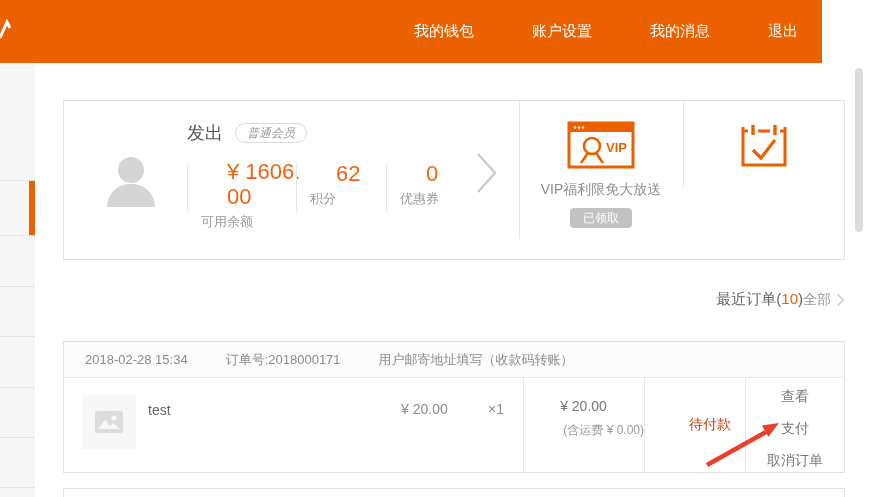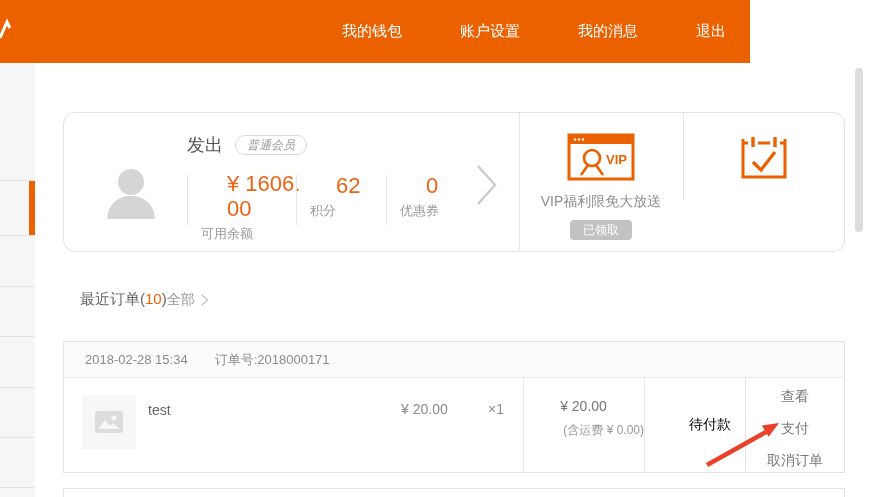--- a/index.html
+++ b/index.html
@@ -5,33 +5,33 @@
   * { margin:0; padding:0; box-sizing:border-box; }
   html,body { width:871px; height:497px; }
   body {
     position:relative; overflow:hidden; background:#fff;
     font-family:"Liberation Sans","DejaVu Sans",sans-serif;
     color:#666;
   }
   .abs { position:absolute; }
 
   
-  .topbar { left:0; top:0; width:750px; height:63px; background:#EB6100; }
+  .topbar { left:0; top:0; width:822px; height:63px; background:#EB6100; }
   .topnav { position:absolute; right:24px; top:0; height:63px; display:flex; align-items:center; gap:58px; }
   .topnav a { color:#fff; font-size:15px; text-decoration:none; cursor:pointer; white-space:nowrap; }
   .logo-mark { position:absolute; left:0; top:18px; }
 
   
   .sidebar { left:0; top:63px; width:35px; height:434px; background:#F6F6F6; }
   .side-item { width:35px; border-bottom:1px solid #E4E4E4; }
   .side-item.active { box-shadow: inset -6px 0 0 #EB6100; }
 
   
   .card { background:#fff; border:1px solid #E2E2E2; }
-  .user-card { left:63px; top:112px; width:782px; height:140px;border-radius:12px; }
+  .user-card { left:63px; top:100px; width:782px; height:160px; }
 
   .avatar { left:39px; top:50px; width:56px; height:56px; }
   .name-row { left:123px; top:20px; display:flex; align-items:center; }
   .username { font-size:18px; color:#555; }
   .member-badge { margin-left:12px; font-size:12px; color:#999; border:1px solid #D9D9D9; border-radius:10px; padding:3px 11px; line-height:1;font-style:italic; }
 
   .vline { width:1px; background:#E6E6E6; }
   .stat-value { font-size:22px; color:#EE6312; line-height:25px;margin-left:26px; }
   .stat-label { font-size:13px; color:#999; margin-top:4px; }
   .balance-block { left:137px; top:58px; width:104px; }
@@ -39,36 +39,36 @@
   .points-block { left:246px; top:60px; }
   .coupons-block { left:336px; top:60px; }
   .big-chevron { left:411px; top:50px; }
 
   .vip-block { left:455px; top:0; width:164px; height:138px; text-align:center; }
   .vip-title { font-size:14px; color:#8F8F8F; margin-top:8px; white-space:nowrap; }
   .claimed-badge { display:inline-block; margin-top:9px; background:#C2C2C2; color:#fff; font-size:12px; border-radius:4px; padding:4px 13px; line-height:1; }
   .checkin-block { left:619px; top:0; width:162px; height:138px; display:flex; justify-content:center; }
 
   
-  .orders-head { left:80px; top:290px; width:782px; display:flex; justify-content:flex-start; align-items:center; }
+  .orders-head { left:63px; top:290px; width:782px; display:flex; justify-content:flex-end; align-items:center; }
   .orders-title { font-size:15px; color:#666; }
   .orders-title .count { color:#EB6100; }
   .all-link { font-size:14px; color:#999; display:flex; align-items:center; gap:5px; cursor:pointer; }
 
   .order-card { left:63px; top:341px; width:782px; height:132px; }
-  .order-head { height:36px; background:#FBFBFB; border-bottom:1px solid #EAEAEA; display:flex; align-items:center; gap:27px; padding-left:21px; font-size:13px; color:#8C8C8C; }
+  .order-head { height:36px; background:#FBFBFB; border-bottom:1px solid #EAEAEA; display:flex; align-items:center; gap:38px; padding-left:21px; font-size:13px; color:#8C8C8C; }
   .order-body { position:relative; height:94px; font-size:14px; color:#8C8C8C; }
   .thumb { left:18px; top:17px; width:54px; height:54px; background:#F7F7F7; display:flex; align-items:center; justify-content:center; }
   .prod-name { left:84px; top:24px; color:#666; }
   .prod-price { left:337px; top:23px; }
   .prod-qty { left:424px; top:23px; }
   .cdiv { top:0; height:94px; width:1px; background:#E8E8E8; }
   .total-amount { left:459px; top:20px; width:121px; text-align:center; color:#777; }
   .total-ship { left:459px; top:44px; width:121px; text-align:right; font-size:12px; color:#999; }
-  .order-status { left:580px; top:38px; width:101px; text-align:center; color:#000000;padding-left:31px; }
+  .order-status { left:580px; top:38px; width:101px; text-align:center; color:#c2410c;padding-left:31px; }
   .action { left:681px; width:100px; text-align:center; color:#777; cursor:pointer; }
 
   .next-card { left:63px; top:488px; width:782px; height:20px; }
   .scroll-thumb { left:855px; top:68px; width:8px; height:164px; background:#DCDCDC; border-radius:4px; }
   .annotation-arrow { left:692px; top:408px; pointer-events:none; }
 </style>
 </head>
 <body>
 
 <div class="abs topbar">
@@ -166,20 +166,21 @@
     <svg width="9" height="14" viewBox="0 0 9 14">
       <polyline points="1.5,1.5 7.5,7 1.5,12.5" fill="none" stroke="#CCCCCC" stroke-width="1.6"></polyline>
     </svg>
   </div>
 </div>
 
 <div class="abs card order-card">
   <div class="order-head">
     <span>2018-02-28 15:34</span>
     <span>订单号:2018000171</span>
+    <span>用户邮寄地址填写（收款码转账）</span>
   </div>
   <div class="order-body">
 
     <div class="abs thumb">
       <svg width="30" height="24" viewBox="0 0 30 24">
         <rect x="1" y="1" width="28" height="22" rx="3" fill="#DCDCDC"></rect>
         <circle cx="20" cy="8" r="2.6" fill="#F7F7F7"></circle>
         <path d="M4 19 L11 10 L16 16 L19 13 L26 19 Z" fill="#F7F7F7"></path>
       </svg>
     </div>

